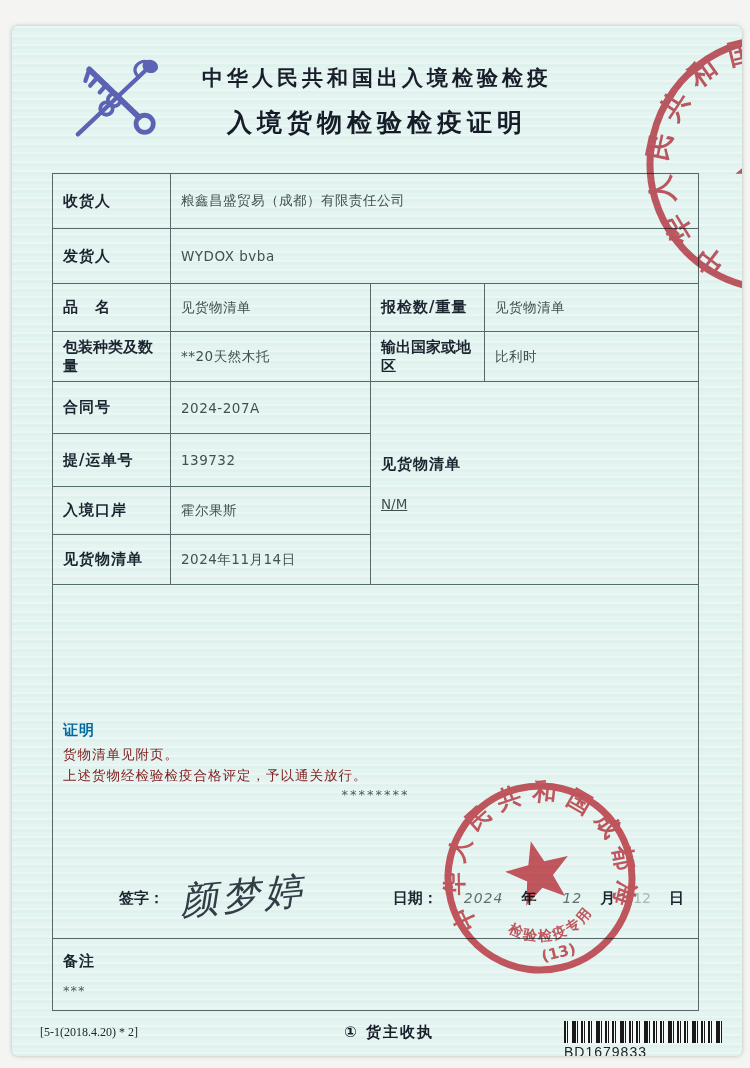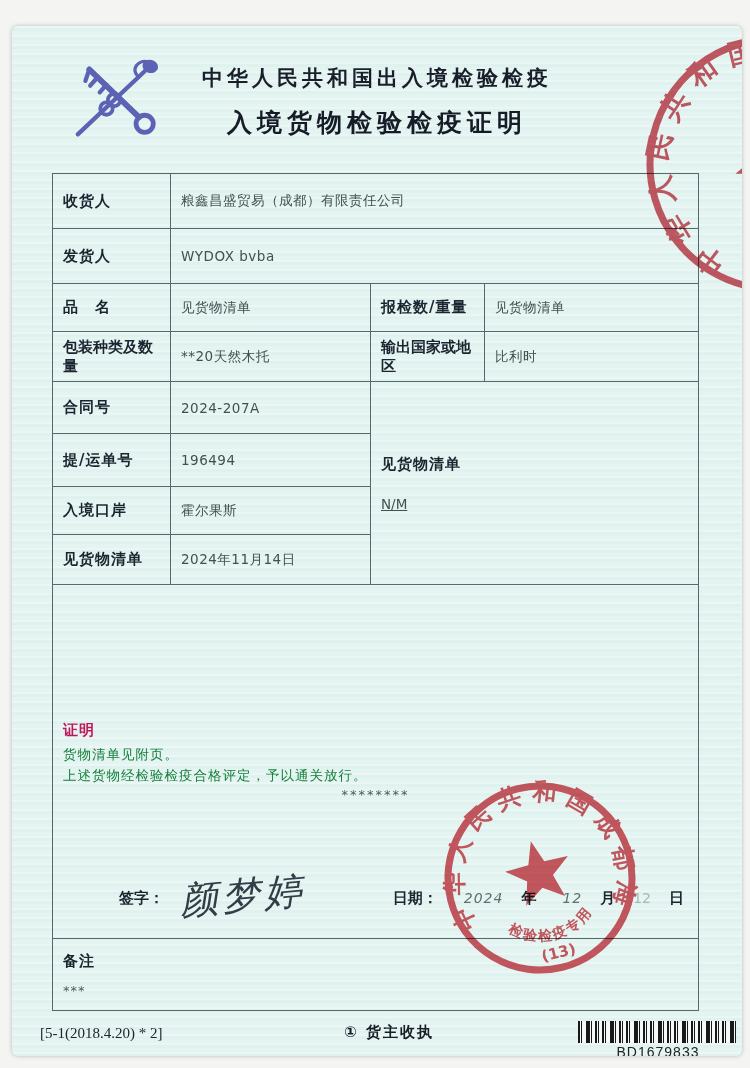--- a/index.html
+++ b/index.html
@@ -54,22 +54,22 @@
     letter-spacing:1px; padding:2px 4px;
   }
   td.val {
     font-size:13.5px; color:#40514f; padding-top:14px; letter-spacing:.5px;
   }
   td.marks { vertical-align:top; padding:10px 14px; }
   .marks-label { font-weight:bold; font-size:15px; color:#1b2530; letter-spacing:1px; }
   .marks-value { margin-top:22px; font-size:13.5px; color:#40514f;text-decoration:underline; }
   
   td.cert { vertical-align:top; position:relative; padding:8px 14px; }
-  .cert-label { font-weight:bold; font-size:15px; color:#be185d; letter-spacing:1px; }
-  .cert-line { font-size:13.5px; color:#15803d; margin-top:6px; letter-spacing:1px; }
+  .cert-label { font-weight:bold; font-size:15px; color:#0369a1; letter-spacing:1px; }
+  .cert-line { font-size:13.5px; color:#7f1d1d; margin-top:6px; letter-spacing:1px; }
   .cert-line + .cert-line { margin-top:3px; }
   .cert-stars { text-align:center; font-size:13px; color:#4a5b59; letter-spacing:2px; margin-top:2px; }
   .sign-row {
     position:absolute; left:14px; right:14px; bottom:8px; height:64px;
     display:flex; align-items:center; white-space:nowrap;
   }
   .sign-label, .date-label { font-weight:bold; font-size:15px; color:#1b2530; margin-left:52px; }
   .date-label { margin-left:54px; }
   .signature {
     display:inline-block; margin-left:16px; width:170px;
@@ -81,27 +81,27 @@
   .date-unit { font-weight:bold; font-size:15px; color:#1b2530; margin-left:18px; }
   .date-day { font-size:14px; color:#a5bab6; margin-left:18px; }
   
   td.remarks { vertical-align:top; padding:8px 12px; }
   .remarks-label { font-weight:bold; font-size:15px; color:#1b2530; letter-spacing:1px; }
   .remarks-value { margin-top:12px; font-size:13px; color:#4a5b59; letter-spacing:1px; }
   
   .footer { position:absolute; left:28px; right:4px; top:995px; height:36px; }
   .form-code {
     position:absolute; left:0; top:4px;
-    font-family:"Liberation Serif", serif; font-size:15px; color:#20262e;
+    font-family:"Liberation Serif", serif; font-size:12px; color:#20262e;
   }
   .copy-label {
     position:absolute; left:50%; transform:translateX(-50%); top:2px;
     font-size:15px; font-weight:bold; color:#171e28; letter-spacing:2px;
   }
-  .barcode-wrap { position:absolute; right:0; top:0; width:160px; text-align:center; }
+  .barcode-wrap { position:absolute; right:14px; top:0; width:160px; text-align:left; }
   .barcode-bars {
     height:22px; width:158px;
     background:
       repeating-linear-gradient(90deg,
         #191919 0 2px, #f4faf8 2px 3px,
         #191919 3px 4px, #f4faf8 4px 8px,
         #191919 8px 12px, #f4faf8 12px 13px,
         #191919 13px 14px, #f4faf8 14px 17px,
         #191919 17px 19px, #f4faf8 19px 20px,
         #191919 20px 21px, #f4faf8 21px 24px);
@@ -168,21 +168,21 @@
     <tr style="height:52px">
       <td class="lab">合同号</td>
       <td class="val">2024-207A</td>
       <td class="marks" colspan="2" rowspan="4">
         <div class="marks-label">见货物清单</div>
         <div class="marks-value">N/M</div>
       </td>
     </tr>
     <tr style="height:53px">
       <td class="lab">提/运单号</td>
-      <td class="val">196494</td>
+      <td class="val">139732</td>
     </tr>
     <tr style="height:48px">
       <td class="lab">入境口岸</td>
       <td class="val">霍尔果斯</td>
     </tr>
     <tr style="height:50px">
       <td class="lab">见货物清单</td>
       <td class="val">2024年11月14日</td>
     </tr>
     <tr style="height:354px">

